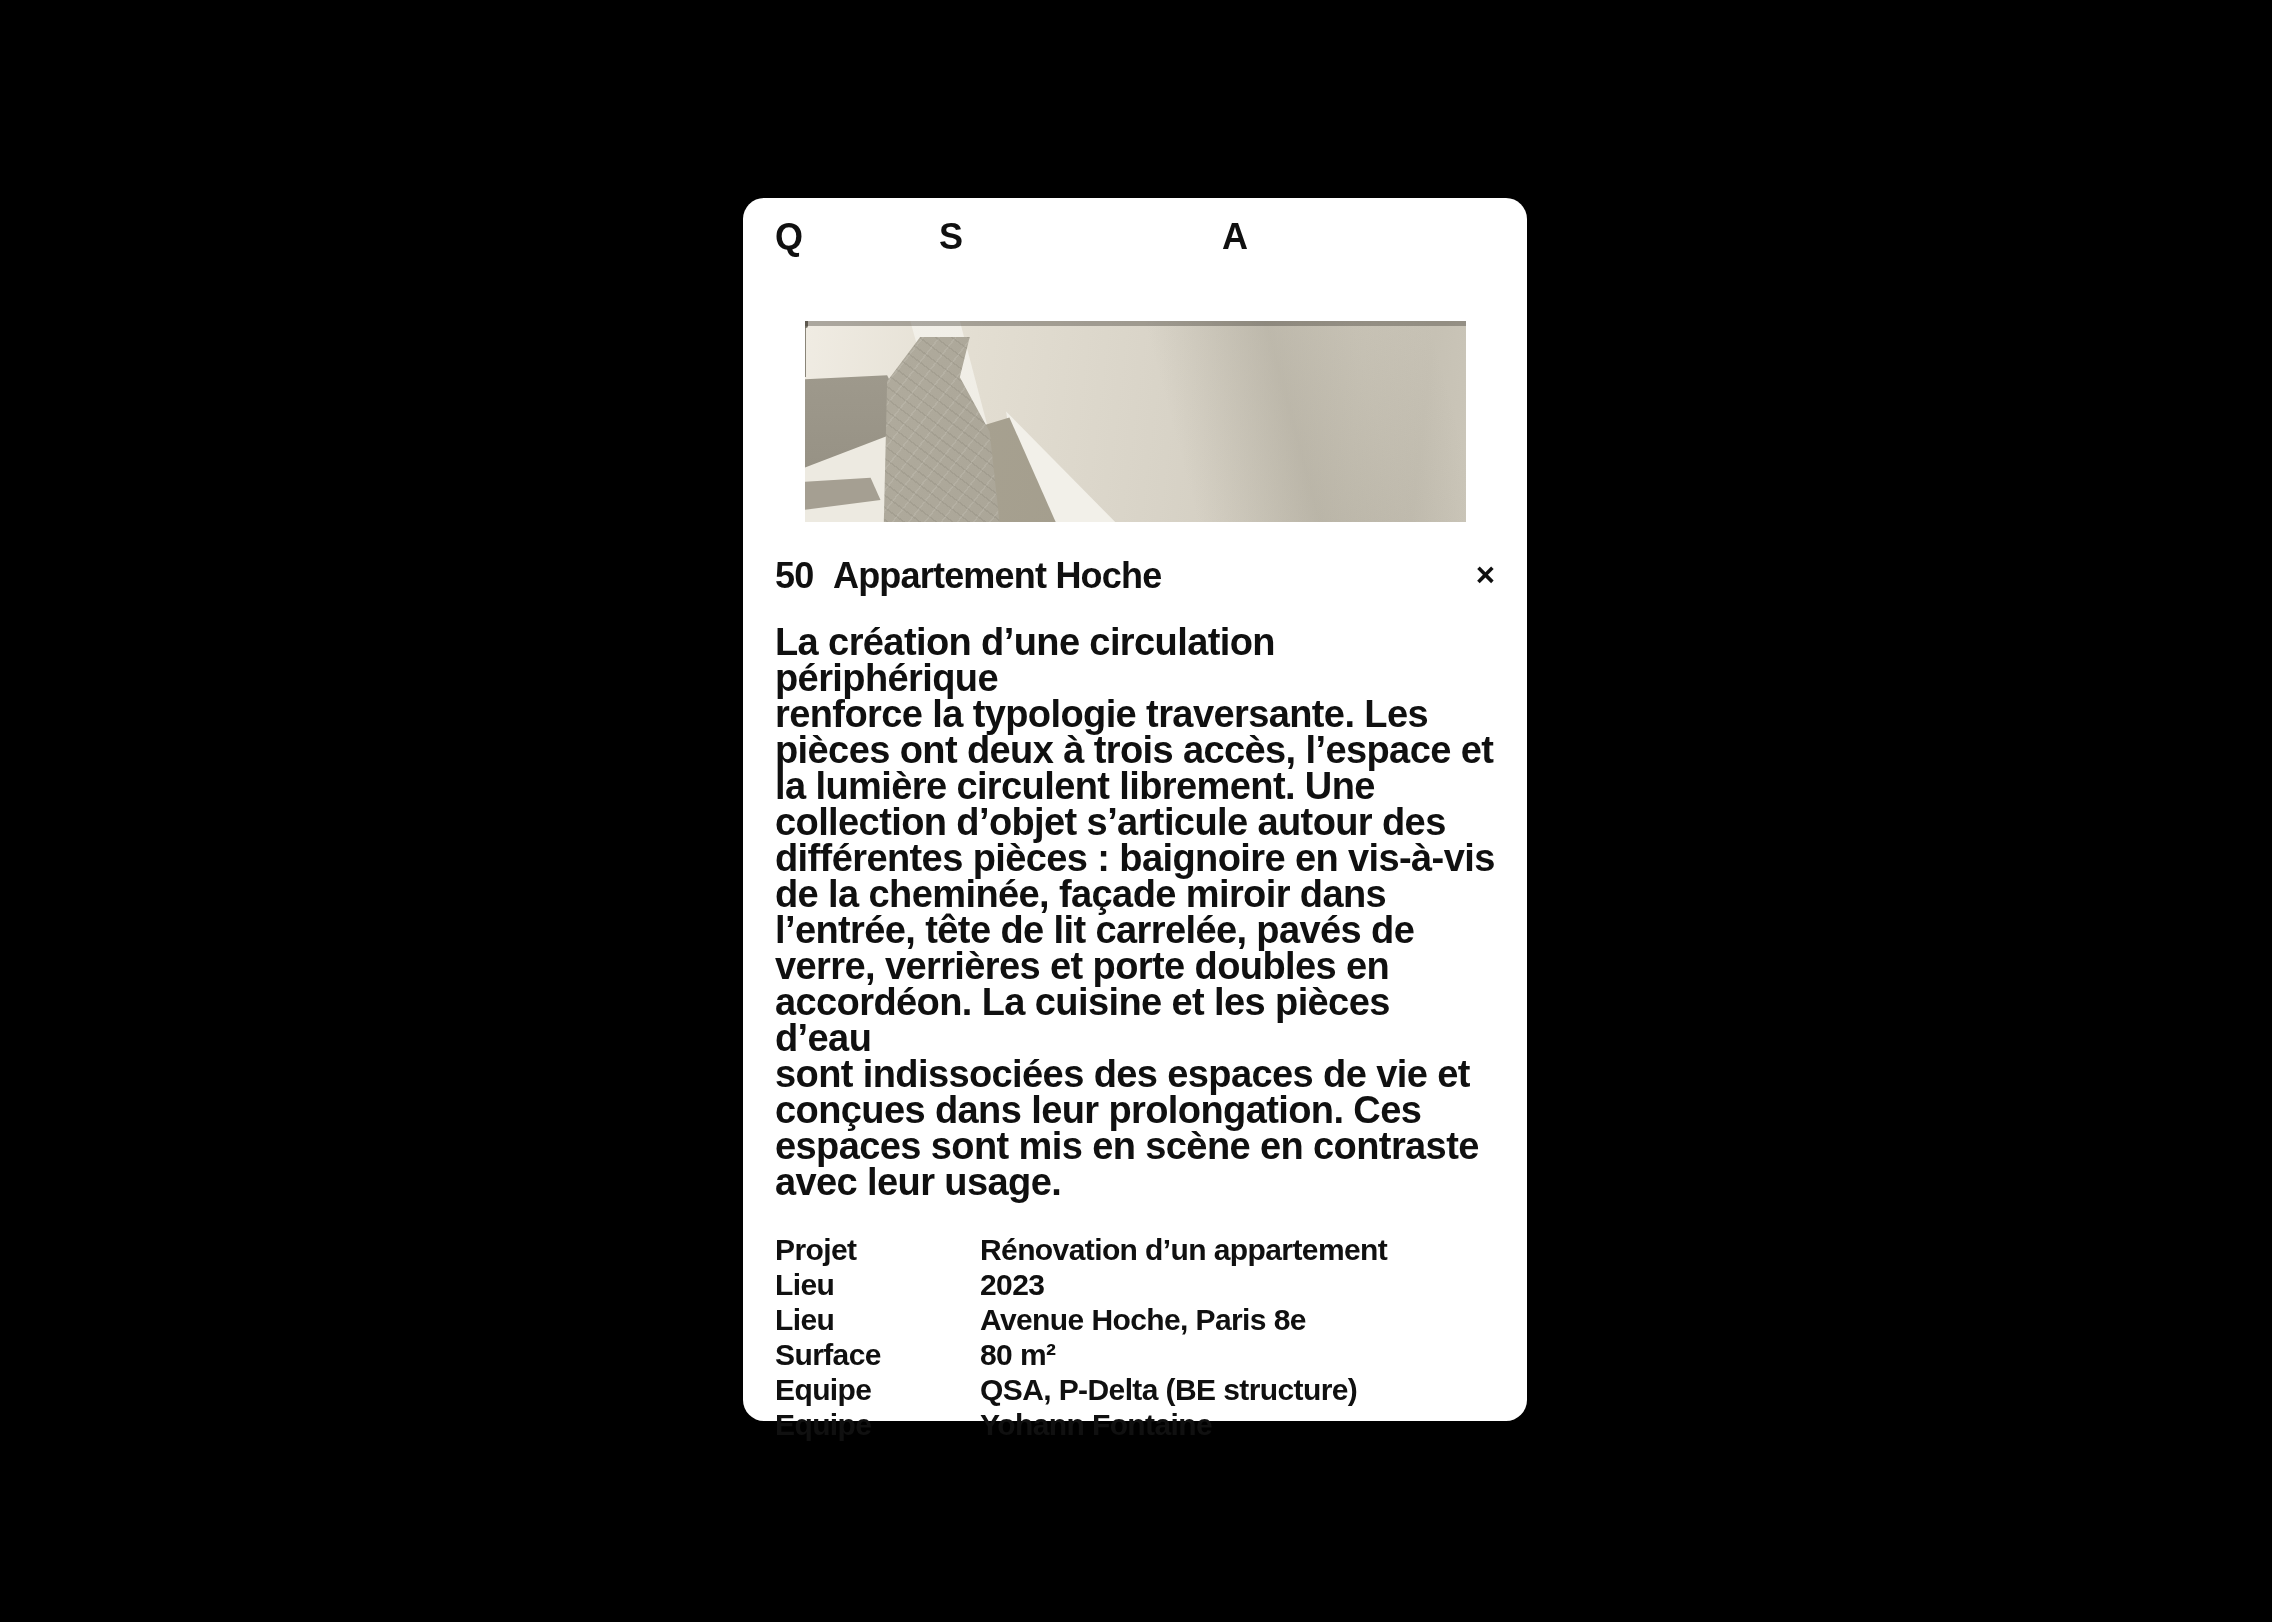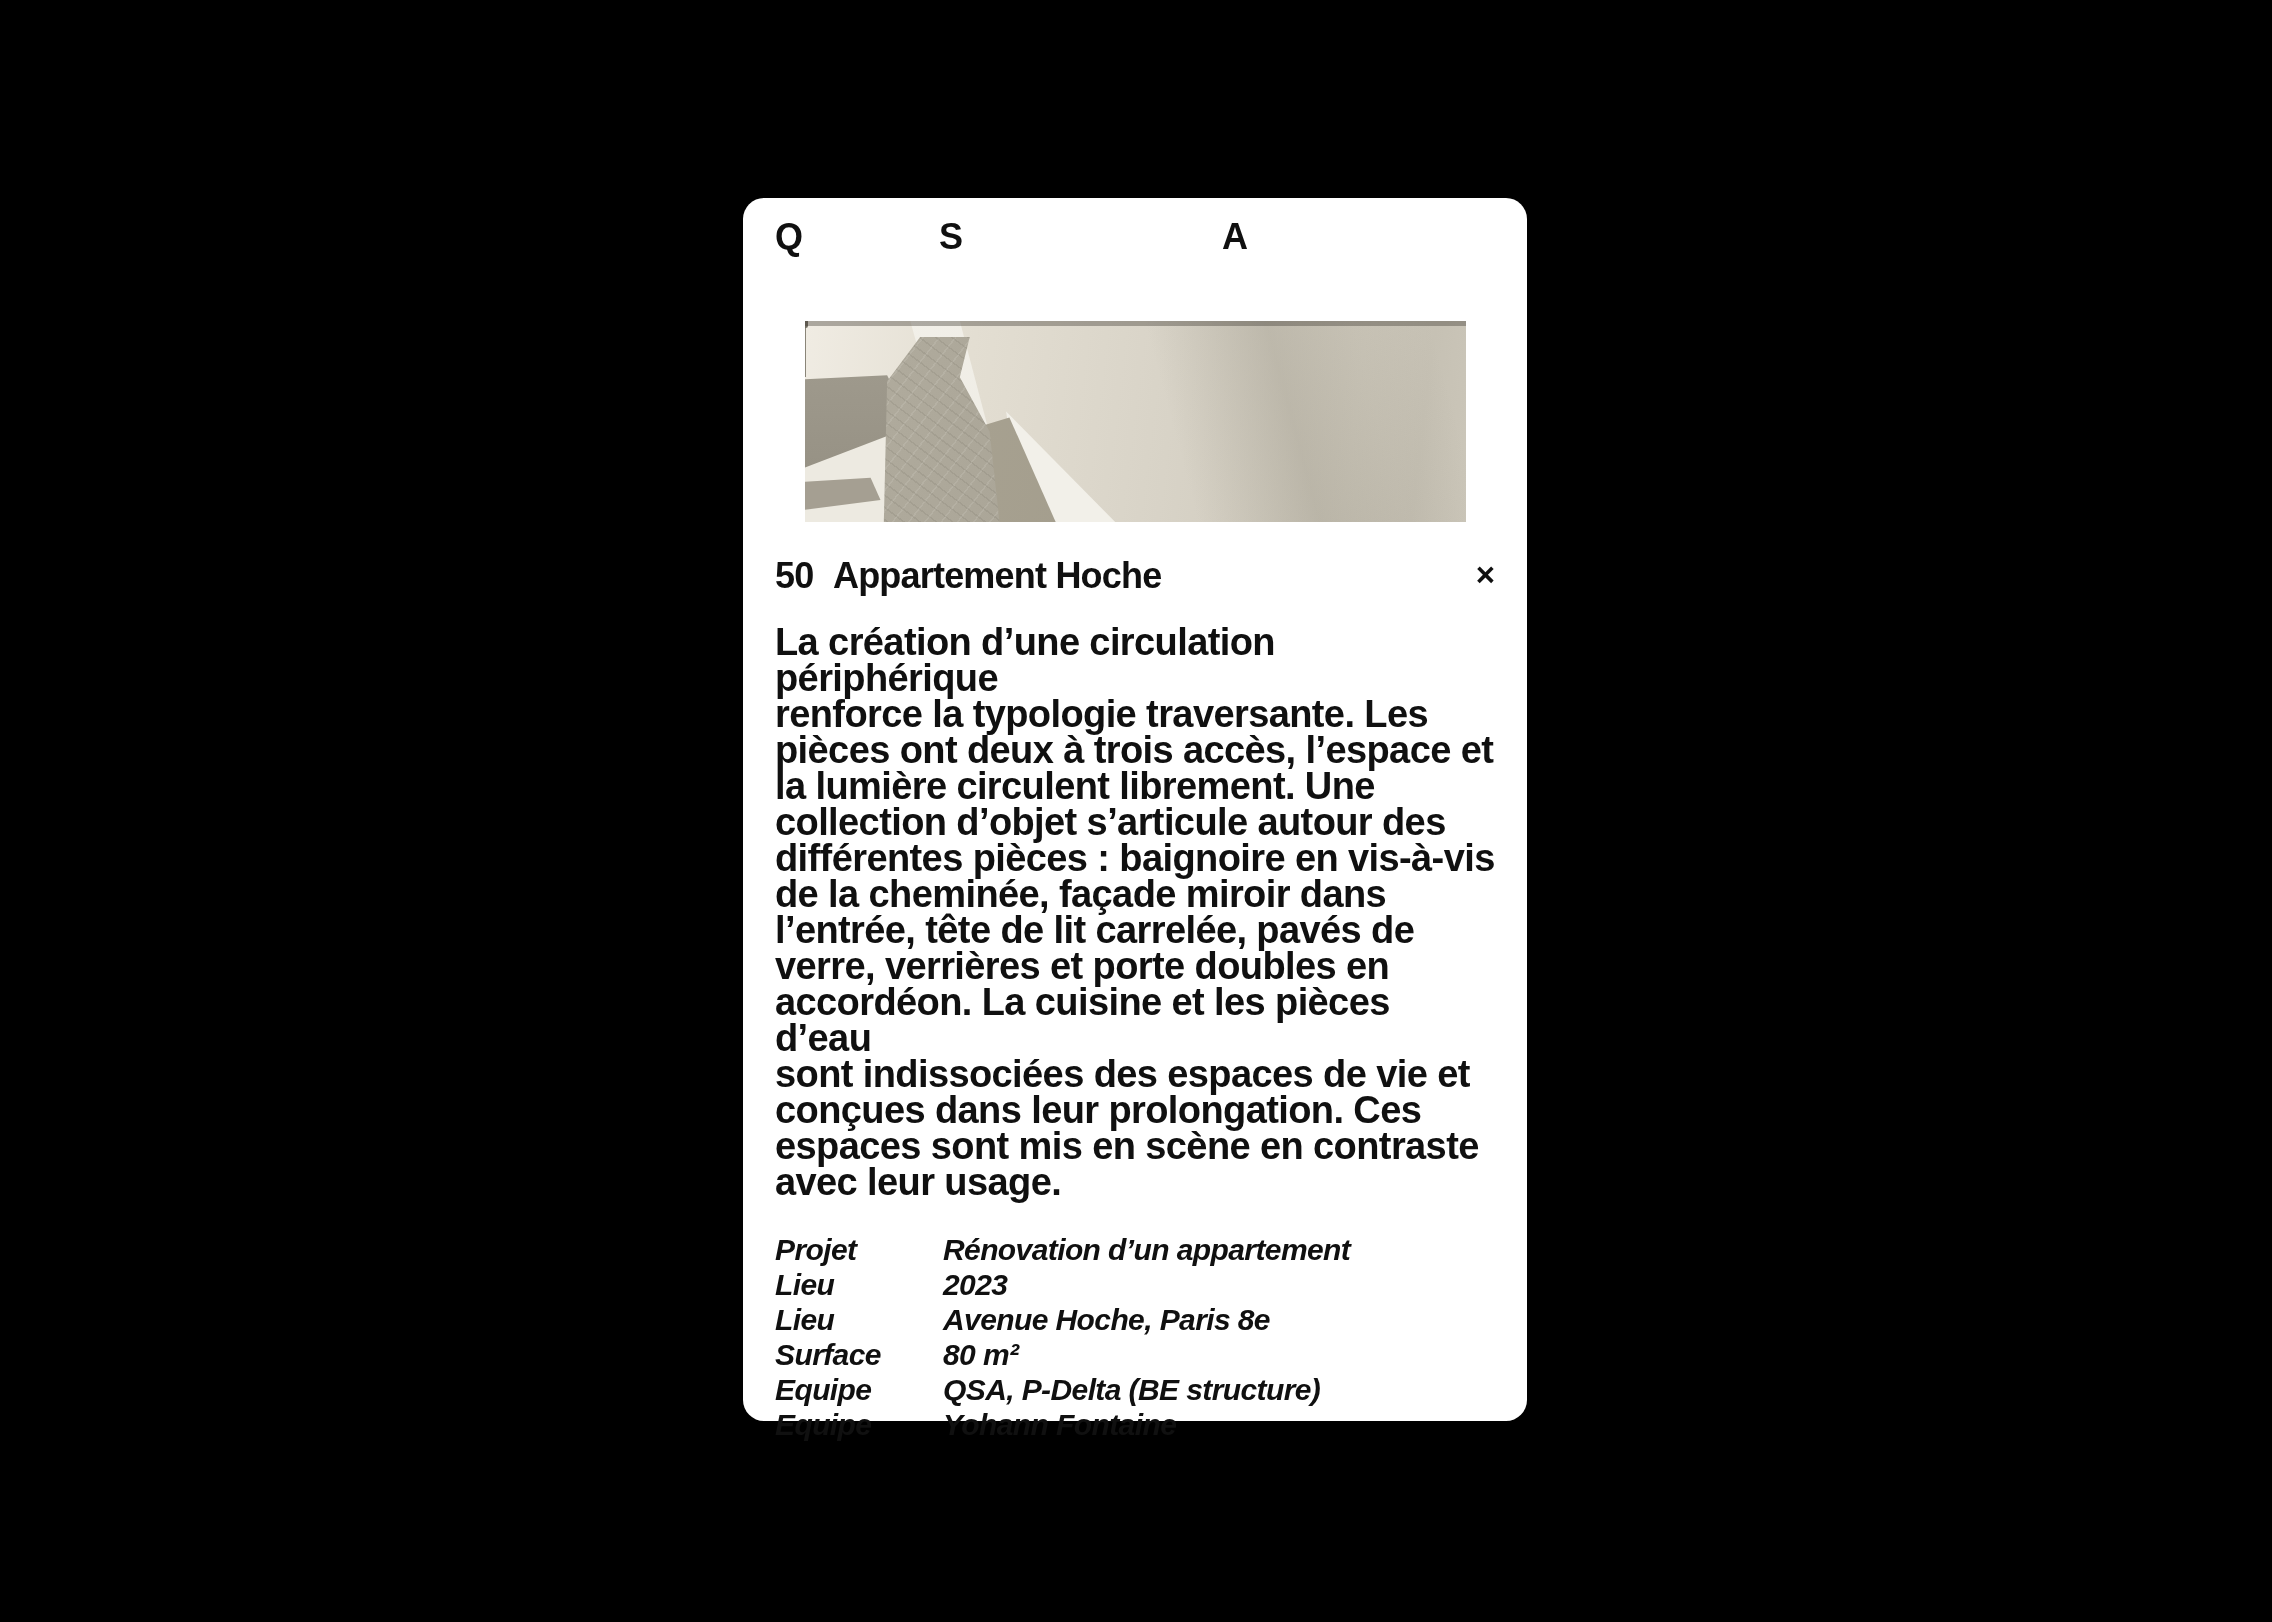--- a/index.html
+++ b/index.html
@@ -144,23 +144,23 @@
   }
 
   
   .details {
     margin-top: 32px;
     font-size: 30px;
     line-height: 35px;
     font-weight: 700;
     letter-spacing: -0.6px;
   }
-  .detail-row { display: flex; font-style: italic; }
+  .detail-row { display: flex; }
   .detail-label { width: 168px; flex-shrink: 0; }
-  .detail-value { flex: 1; }
+  .detail-value { flex: 1; margin-left: 37px; }
 </style>
 </head>
 <body>
 
 <div class="stage">
   <div class="card">
 
     <div class="logo-row">
       <span class="logo-letter q">Q</span>
       <span class="logo-letter s">S</span>

